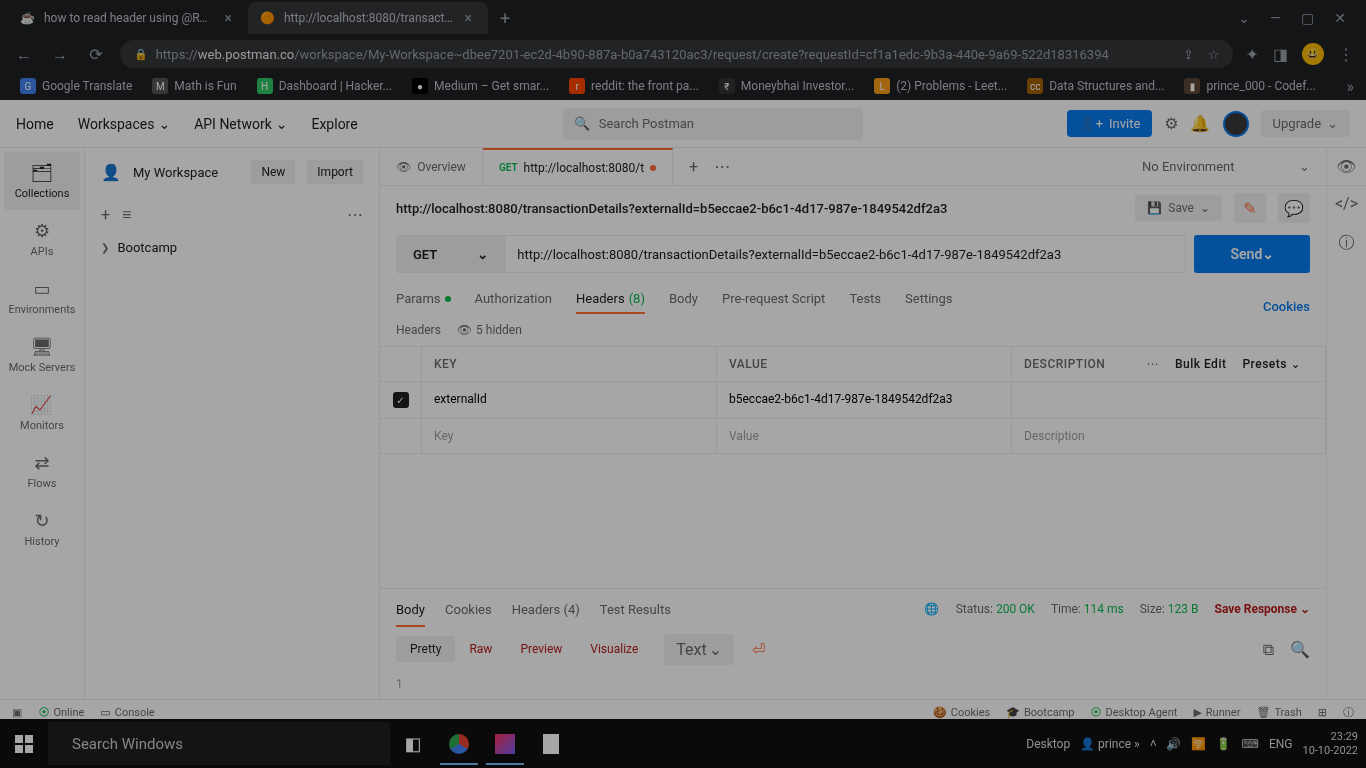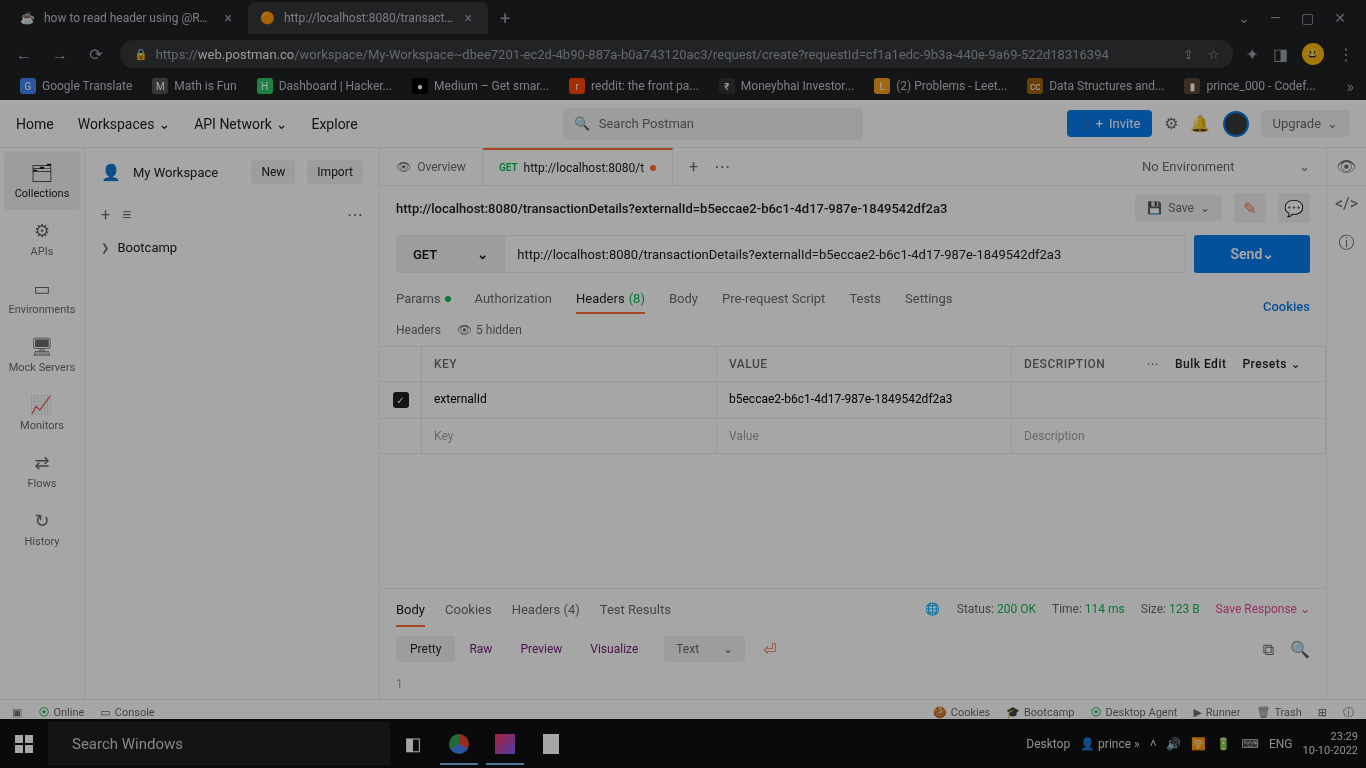--- a/index.html
+++ b/index.html
@@ -103,26 +103,26 @@
 .checkbox{width:16px;height:16px;background:#212121;border-radius:3px;display:flex;align-items:center;justify-content:center;color:#fff;font-size:10px}
 .placeholder{color:#a0a0a0}
 
 .response-section{border-top:1px solid #ededed;margin-top:auto}
 .resp-tabs{height:40px;display:flex;align-items:center;padding:0 16px;gap:20px;font-size:13px}
 .resp-tab{color:#6b6b6b;padding:10px 0;position:relative}
 .resp-tab.active{color:#212121}
 .resp-tab.active::after{content:'';position:absolute;bottom:0;left:0;right:0;height:2px;background:#ff6c37}
 .resp-meta{margin-left:auto;display:flex;align-items:center;gap:16px;font-size:12px;color:#6b6b6b}
 .resp-meta .ok{color:#0cbb52}
-.save-resp{color:#ec4899;font-weight:400}
+.save-resp{color:#b91c1c;font-weight:700}
 
 .resp-toolbar{height:40px;display:flex;align-items:center;padding:8px 16px;gap:0}
-.view-tab{padding:6px 14px;font-size:12px;color:#701a75;border-radius:3px}
+.view-tab{padding:6px 14px;font-size:12px;color:#b91c1c;border-radius:3px}
 .view-tab.active{background:#f2f2f2;color:#212121}
-.lang-select{background:#f2f2f2;padding:6px 12px;font-size:12px;color:#6b6b6b;border-radius:3px;margin-left:12px;display:flex;gap:24px}
+.lang-select{background:#f2f2f2;padding:6px 12px;font-size:16px;color:#6b6b6b;border-radius:3px;margin-left:12px;display:flex;gap:2px}
 .wrap-btn{margin-left:8px;padding:6px 10px;color:#ff6c37}
 .resp-toolbar-right{margin-left:auto;display:flex;gap:16px;color:#6b6b6b}
 
 .resp-body{padding:8px 16px;font-family:monospace;font-size:12px;color:#6b6b6b}
 .line-num{color:#a0a0a0;margin-right:24px}
 
 .pm-rightbar{width:40px;border-left:1px solid #ededed;display:flex;flex-direction:column;align-items:center;padding-top:8px;gap:20px;color:#6b6b6b}
 
 .pm-footer{height:26px;border-top:1px solid #ededed;display:flex;align-items:center;padding:0 12px;gap:16px;font-size:11px;color:#6b6b6b}
 .pm-footer .right{margin-left:auto;display:flex;gap:16px}

